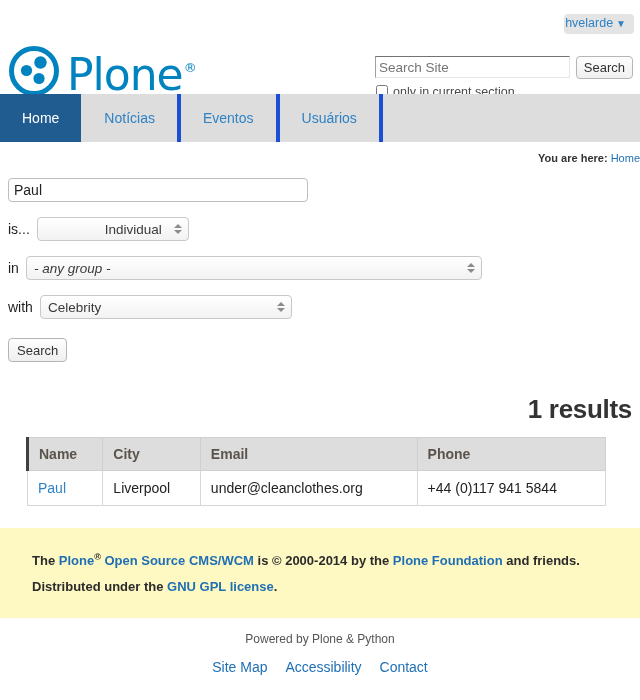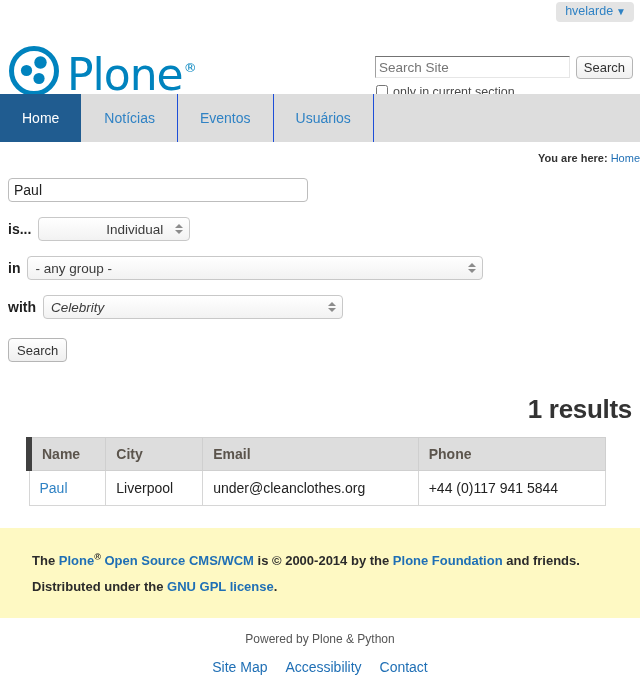--- a/index.html
+++ b/index.html
@@ -10,24 +10,24 @@
     font-family: "Liberation Sans", sans-serif;
     font-size: 13px;
     color: #333333;
     overflow: hidden;
   }
   a { color: #1f6fb5; text-decoration: none; }
 
   
   .userbar { height: 22px; position: relative; }
   .user-menu {
-    position: absolute; top: 2px; right: 6px;
+    position: absolute; top: 14px; right: 6px;
     background: #e4e4e4;
     border-radius: 4px;
-    padding: 2px 8px 3px 9px;
+    padding: 2px 8px 3px 1px;
     font-size: 12.5px;
     color: #2f82c4;
     line-height: 14px;
     white-space: nowrap;
   }
   .user-menu .caret { font-size: 10px; margin-left: 3px; }
 
   
   .header { position: relative; height: 72px; }
   .logo { position: absolute; left: 8px; top: 23px; display: flex; align-items: center; }
@@ -76,42 +76,42 @@
     height: 48px;
     background: #dddddd;
     display: flex;
     align-items: stretch;
   }
   .tab {
     display: flex; align-items: center;
     padding: 0 22px;
     font-size: 14px;
     color: #2f82c4;
-    border-right: 1px solid #1d4ed8;
+    border-right: 4px solid #1d4ed8;
     white-space: nowrap;
     cursor: pointer;
   }
   .tab.active { background: #205c90; color: #ffffff; border-right: 1px solid #dddddd; }
   .tab-filler { flex: 1; border-right: none; }
 
   
   .breadcrumb {
     padding: 10px 0 0 8px;
     font-size: 11px;
     color: #333;
     text-align: right;
   }
   .breadcrumb .lbl { font-weight: bold; }
 
   
   .content { padding: 0 8px; }
   .form-area { margin-top: 14px; }
   .field-row { display: flex; align-items: center; margin-bottom: 15px; }
   .field-row .flabel {
-    font-weight: bold; font-size: 14px; color: #1f1f1f;
+    font-weight: normal; font-size: 14px; color: #1f1f1f;
     margin-right: 7px; white-space: nowrap;
   }
   input.name-input {
     width: 300px; height: 24px;
     border: 1px solid #bdbdbd;
     border-radius: 4px;
     padding: 2px 5px;
     font-family: "Liberation Sans", sans-serif;
     font-size: 14px; color: #222;
     background: #fff; outline: none;
@@ -135,22 +135,22 @@
     line-height: 0;
   }
   .sel .arrows i {
     display: block; width: 0; height: 0;
     border-left: 4px solid transparent;
     border-right: 4px solid transparent;
   }
   .sel .arrows i.up { border-bottom: 4px solid #8c8c8c; margin-bottom: 2px; }
   .sel .arrows i.dn { border-top: 4px solid #8c8c8c; }
   .sel-is { width: 152px; justify-content: flex-end; }
-  .sel-in { width: 456px; }
-  .sel-with { width: 300px; font-style: italic; }
+  .sel-in { width: 456px; font-style: italic; }
+  .sel-with { width: 252px; }
 
   .submit-btn {
     margin-top: 4px;
     height: 24px;
     padding: 0 8px;
     font-family: "Liberation Sans", sans-serif;
     font-size: 13px; color: #333;
     background: linear-gradient(#fefefe, #efefef);
     border: 1px solid #b5b5b5;
     border-radius: 4px;
@@ -173,21 +173,21 @@
   }
   table.results th {
     background: #dddddd;
     color: #5b544c;
     text-align: left;
     font-weight: bold;
     padding: 8px 10px;
     border: 1px solid #cfcfcf;
     border-left-color: #ffffff;
   }
-  table.results th:first-child { border-left: 6px solid #404040; }
+  table.results th:first-child { border-left: 3px solid #404040; }
   table.results td {
     padding: 9px 10px;
     border: 1px solid #d6d6d6;
     color: #222;
     background: #fff;
   }
   table.results td a { color: #2f82c4; }
 
   
   .footer-band {

